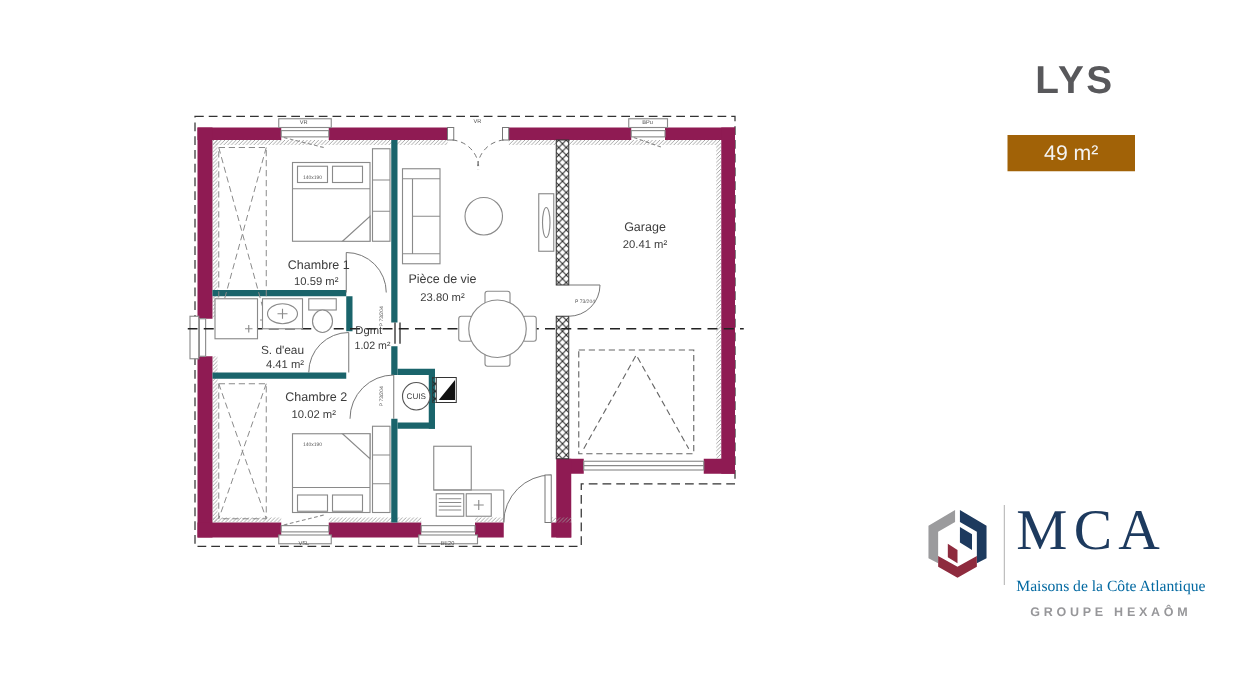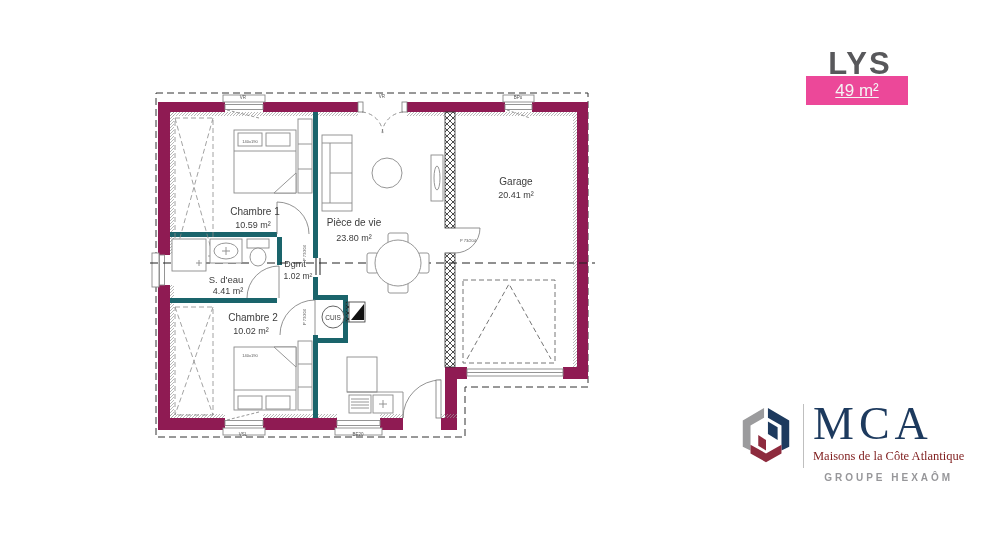--- a/index.html
+++ b/index.html
@@ -1,31 +1,31 @@
 <!DOCTYPE html>
 <html><head>
 <meta charset="utf-8">
 <style>
   html,body{margin:0;padding:0;background:#fff;}
   .canvas{position:relative;width:1000px;height:552px;background:#ffffff;overflow:hidden;
           font-family:"Liberation Sans",sans-serif;}
   
   .model-title{position:absolute;left:795px;top:46px;width:130px;text-align:center;
     font-size:31px;font-weight:bold;color:#58585b;letter-spacing:2px;}
-  .area-badge{position:absolute;left:806px;top:76px;width:102px;height:29px;
-    background:#ec4899;color:#f4f4f4;font-size:17px;line-height:29px;text-align:center;text-decoration:underline;}
+  .area-badge{position:absolute;left:806px;top:108px;width:102px;height:29px;
+    background:#a16207;color:#f4f4f4;font-size:17px;line-height:29px;text-align:center;}
   
   .brand{position:absolute;left:736px;top:402px;width:256px;display:flex;align-items:flex-start;}
   .brand .cube{flex:0 0 auto;margin-top:2px;}
   .brand .sep{width:1px;background:#bfbfbf;height:64px;margin:2px 9px 0 7px;}
   .brand .txt{display:flex;flex-direction:column;}
   .brand .mca{font-family:"Liberation Serif",serif;font-size:46px;line-height:0.95;
     color:#1d3a5e;letter-spacing:5px;}
-  .brand .tagline{font-family:"Liberation Serif",serif;font-size:12.5px;color:#7f1d1d;
-    margin-top:3px;white-space:nowrap;}
+  .brand .tagline{font-family:"Liberation Serif",serif;font-size:12.5px;color:#0369a1;
+    margin-top:16px;white-space:nowrap;}
   .brand .group{margin-top:8px;font-size:10px;font-weight:bold;color:#97979a;
     letter-spacing:3px;text-align:center;white-space:nowrap;}
   svg text{font-family:"Liberation Sans",sans-serif;}
 </style>
 </head>
 <body>
 
 <div class="canvas">
 
   <div class="model-title">LYS</div>

